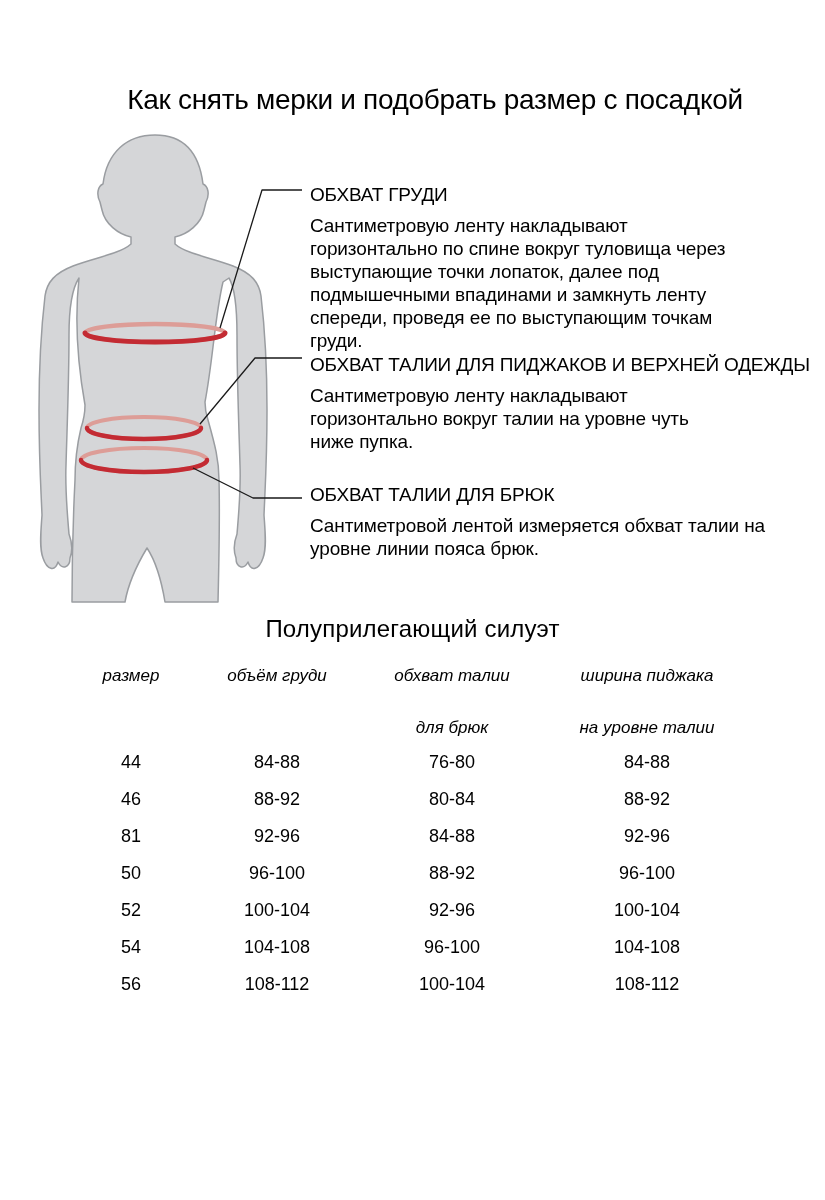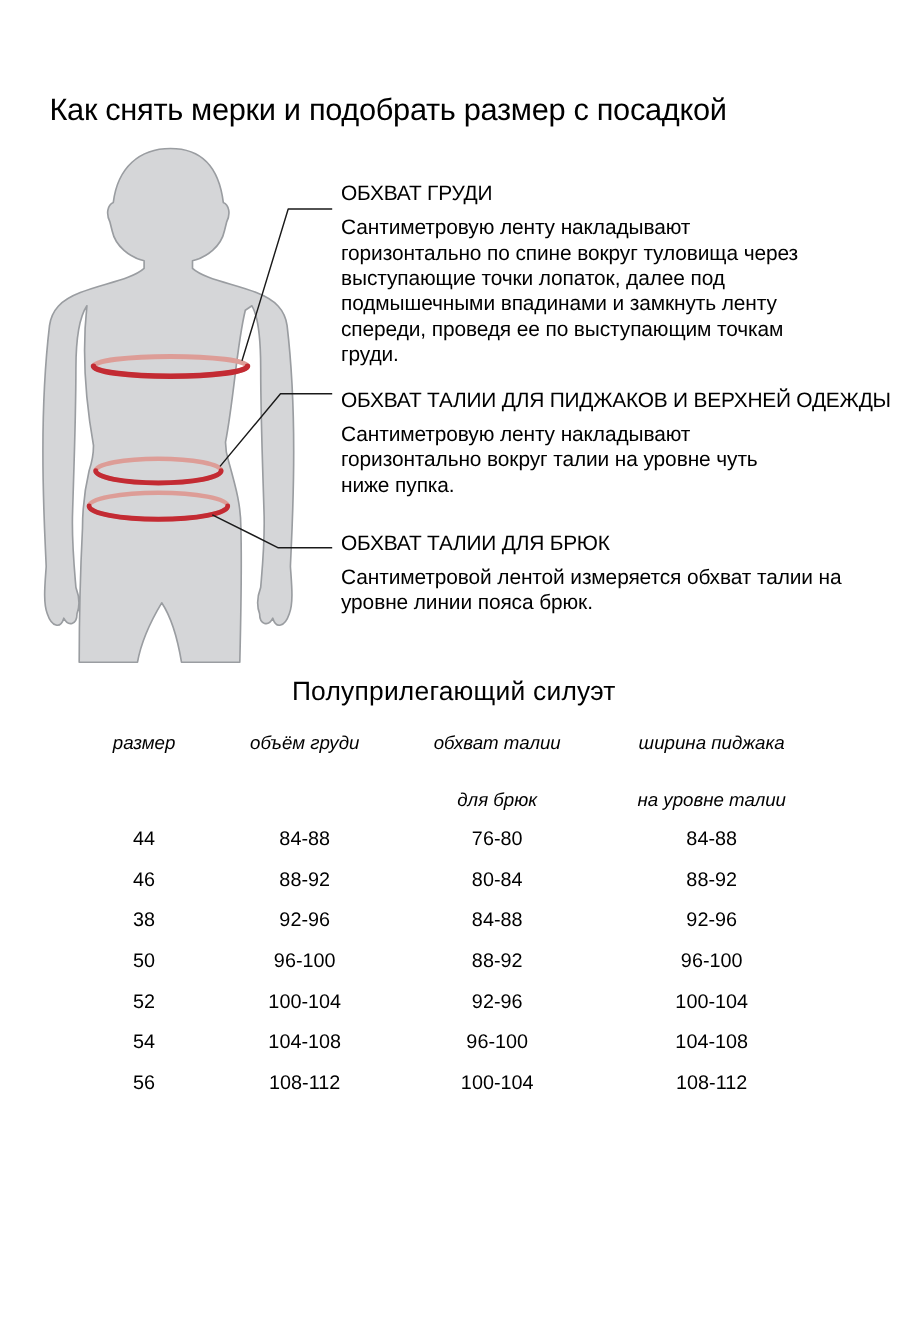--- a/index.html
+++ b/index.html
@@ -12,31 +12,31 @@
   }
   *{margin:0;padding:0;box-sizing:border-box;}
   html,body{background:#ffffff;}
   body{
     width:825px;height:1200px;position:relative;overflow:hidden;
     font-family:"Liberation Sans","DejaVu Sans",sans-serif;
     color:var(--ink);
   }
   .page-title{
     position:absolute;top:84px;left:0;width:100%;
-    font-size:28px;font-weight:400;letter-spacing:-0.3px;padding-left:45px;
+    text-align:center;font-size:28px;font-weight:400;letter-spacing:-0.3px;padding-left:45px;
   }
   .figure-svg{position:absolute;left:15px;top:130px;width:295px;height:475px;}
   .annotation{position:absolute;left:310px;}
   .annotation h3{
     font-size:19px;font-weight:400;letter-spacing:-0.2px;white-space:nowrap;
   }
   .annotation p{
     font-size:19px;line-height:23px;letter-spacing:-0.1px;margin-top:8px;
   }
-  .sec1{top:166px;} .sec1 p{width:445px;}
+  .sec1{top:184px;} .sec1 p{width:445px;}
   .sec2{top:354px;} .sec2 p{width:400px;}
   .sec3{top:484px;} .sec3 p{width:460px;}
   .table-title{
     position:absolute;top:615px;left:0;width:100%;
     text-align:center;font-size:24px;font-weight:400;letter-spacing:0.2px;
   }
   .size-table{
     position:absolute;left:85px;top:666px;width:682px;
     display:grid;grid-template-columns:92px 200px 150px 240px;
     font-size:18px;
@@ -154,21 +154,21 @@
     <div class="cell">44</div>
     <div class="cell">84-88</div>
     <div class="cell">76-80</div>
     <div class="cell">84-88</div>
 
     <div class="cell">46</div>
     <div class="cell">88-92</div>
     <div class="cell">80-84</div>
     <div class="cell">88-92</div>
 
-    <div class="cell">38</div>
+    <div class="cell">81</div>
     <div class="cell">92-96</div>
     <div class="cell">84-88</div>
     <div class="cell">92-96</div>
 
     <div class="cell">50</div>
     <div class="cell">96-100</div>
     <div class="cell">88-92</div>
     <div class="cell">96-100</div>
 
     <div class="cell">52</div>

